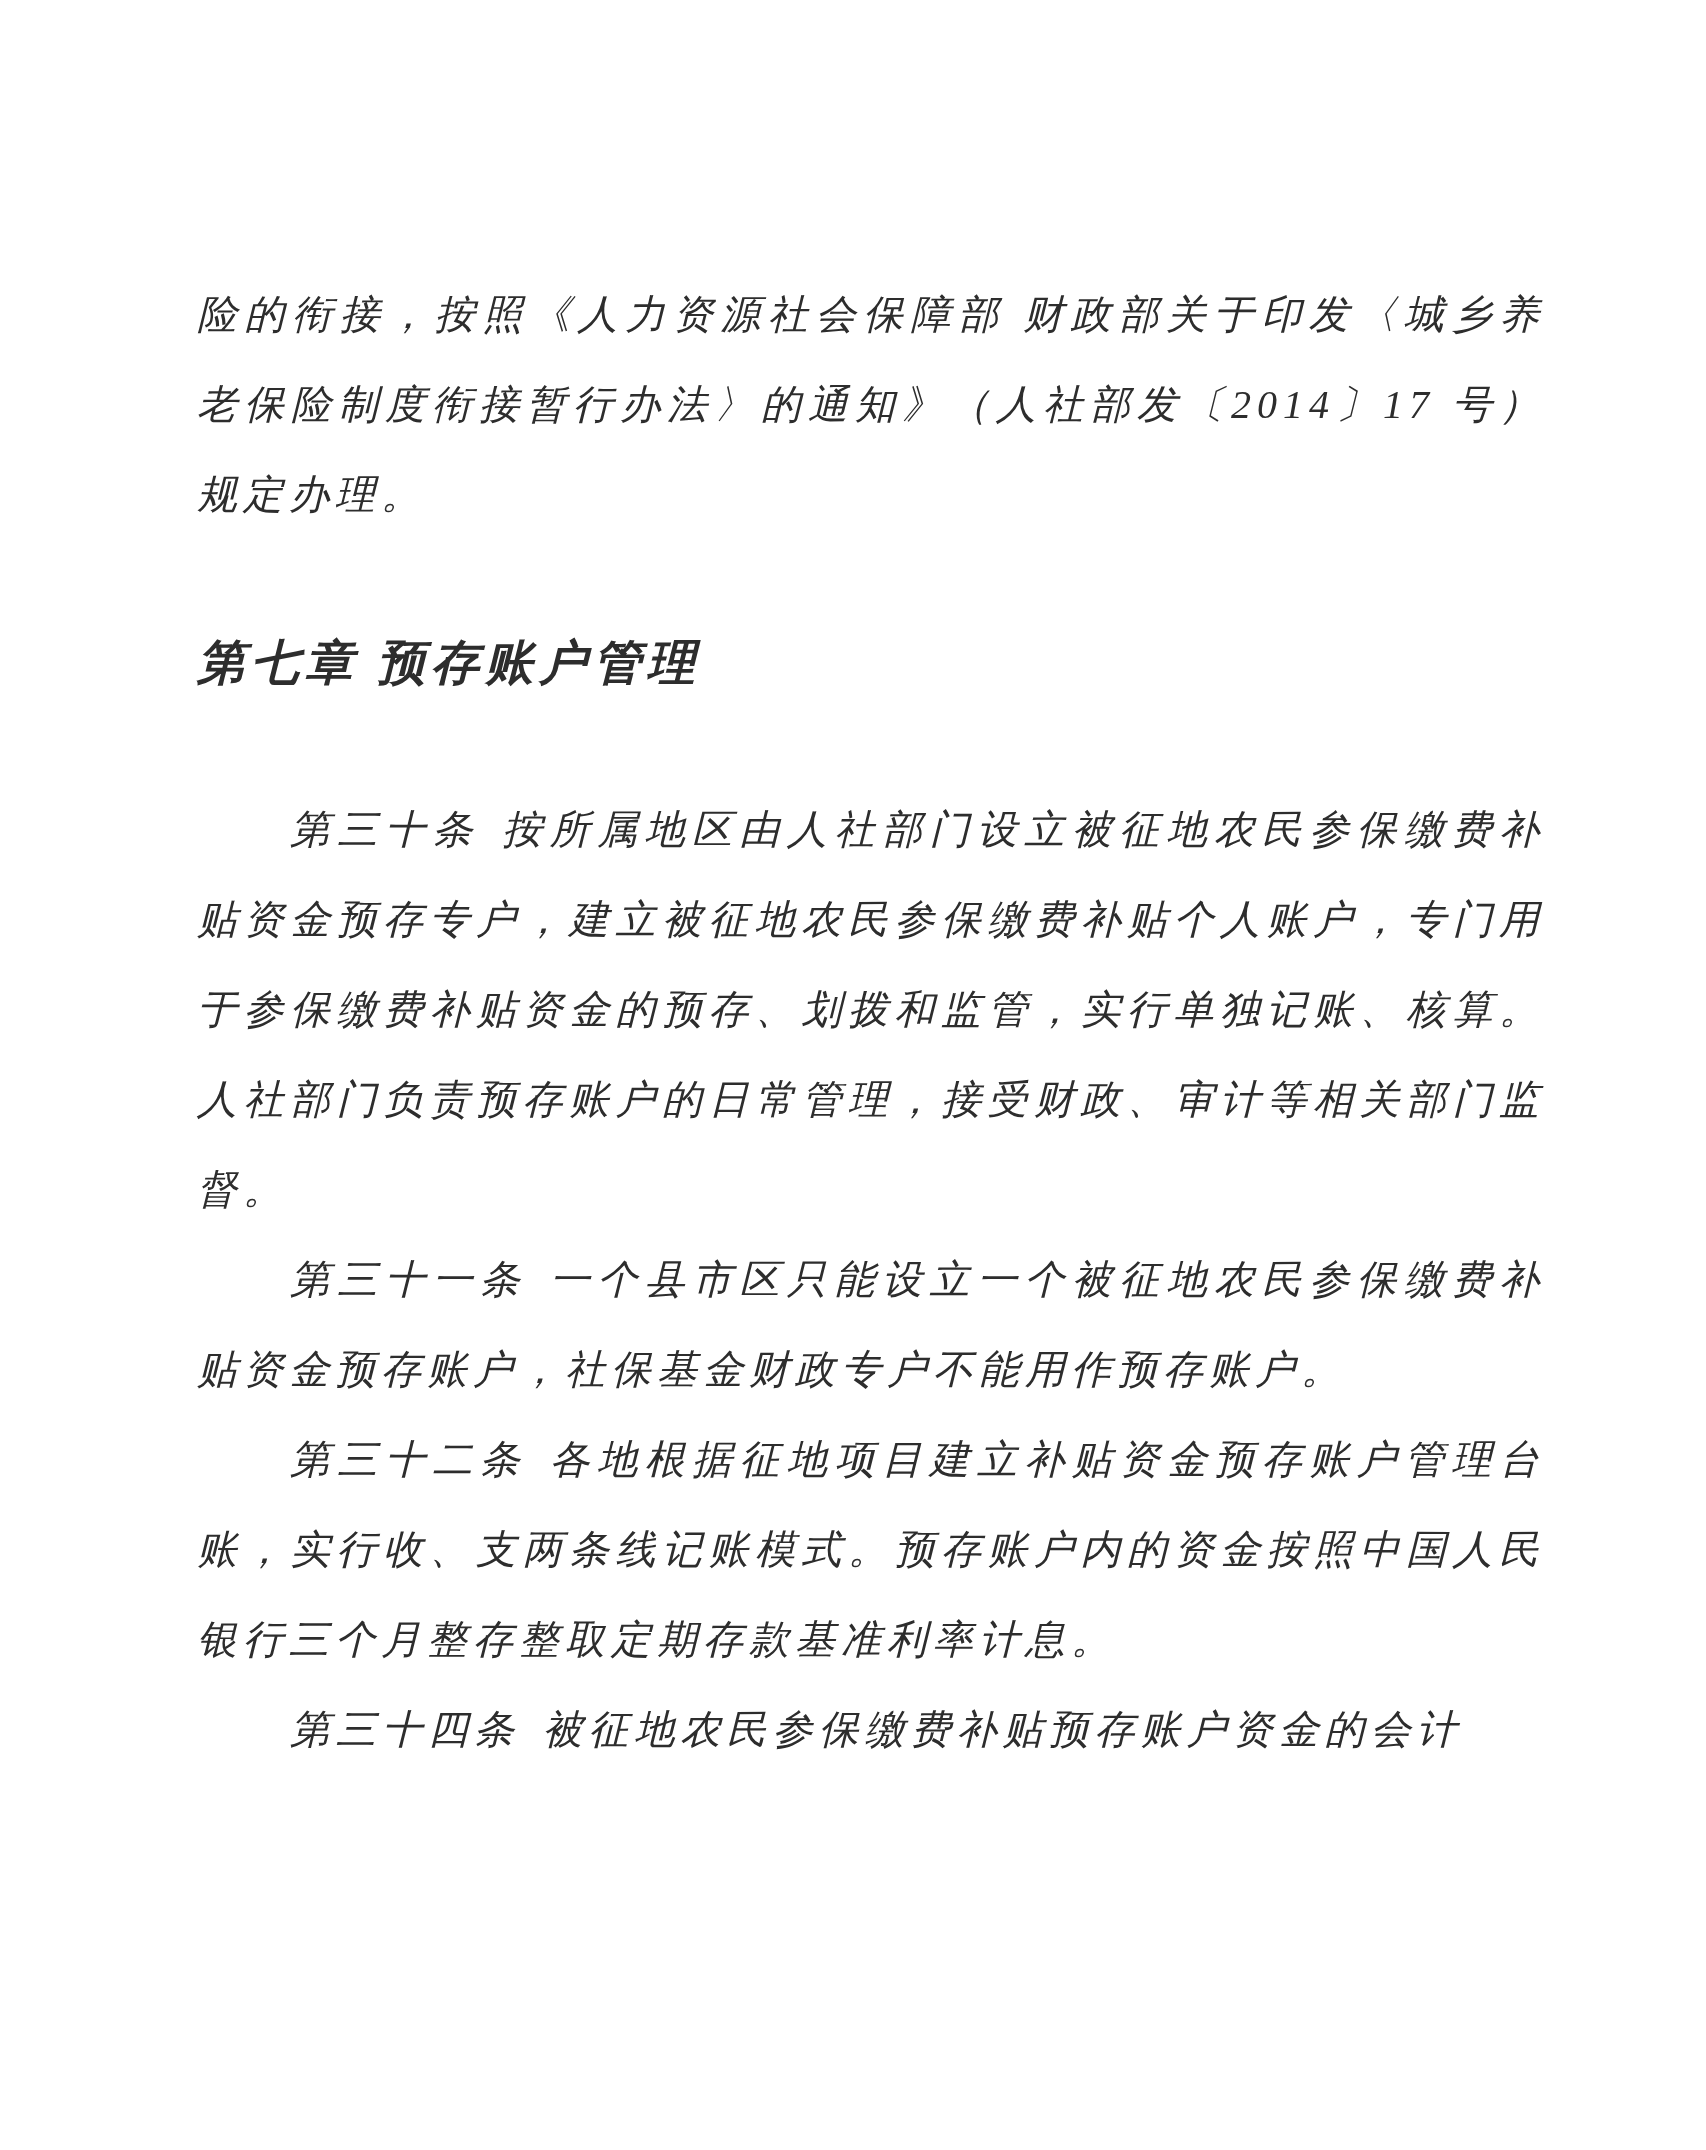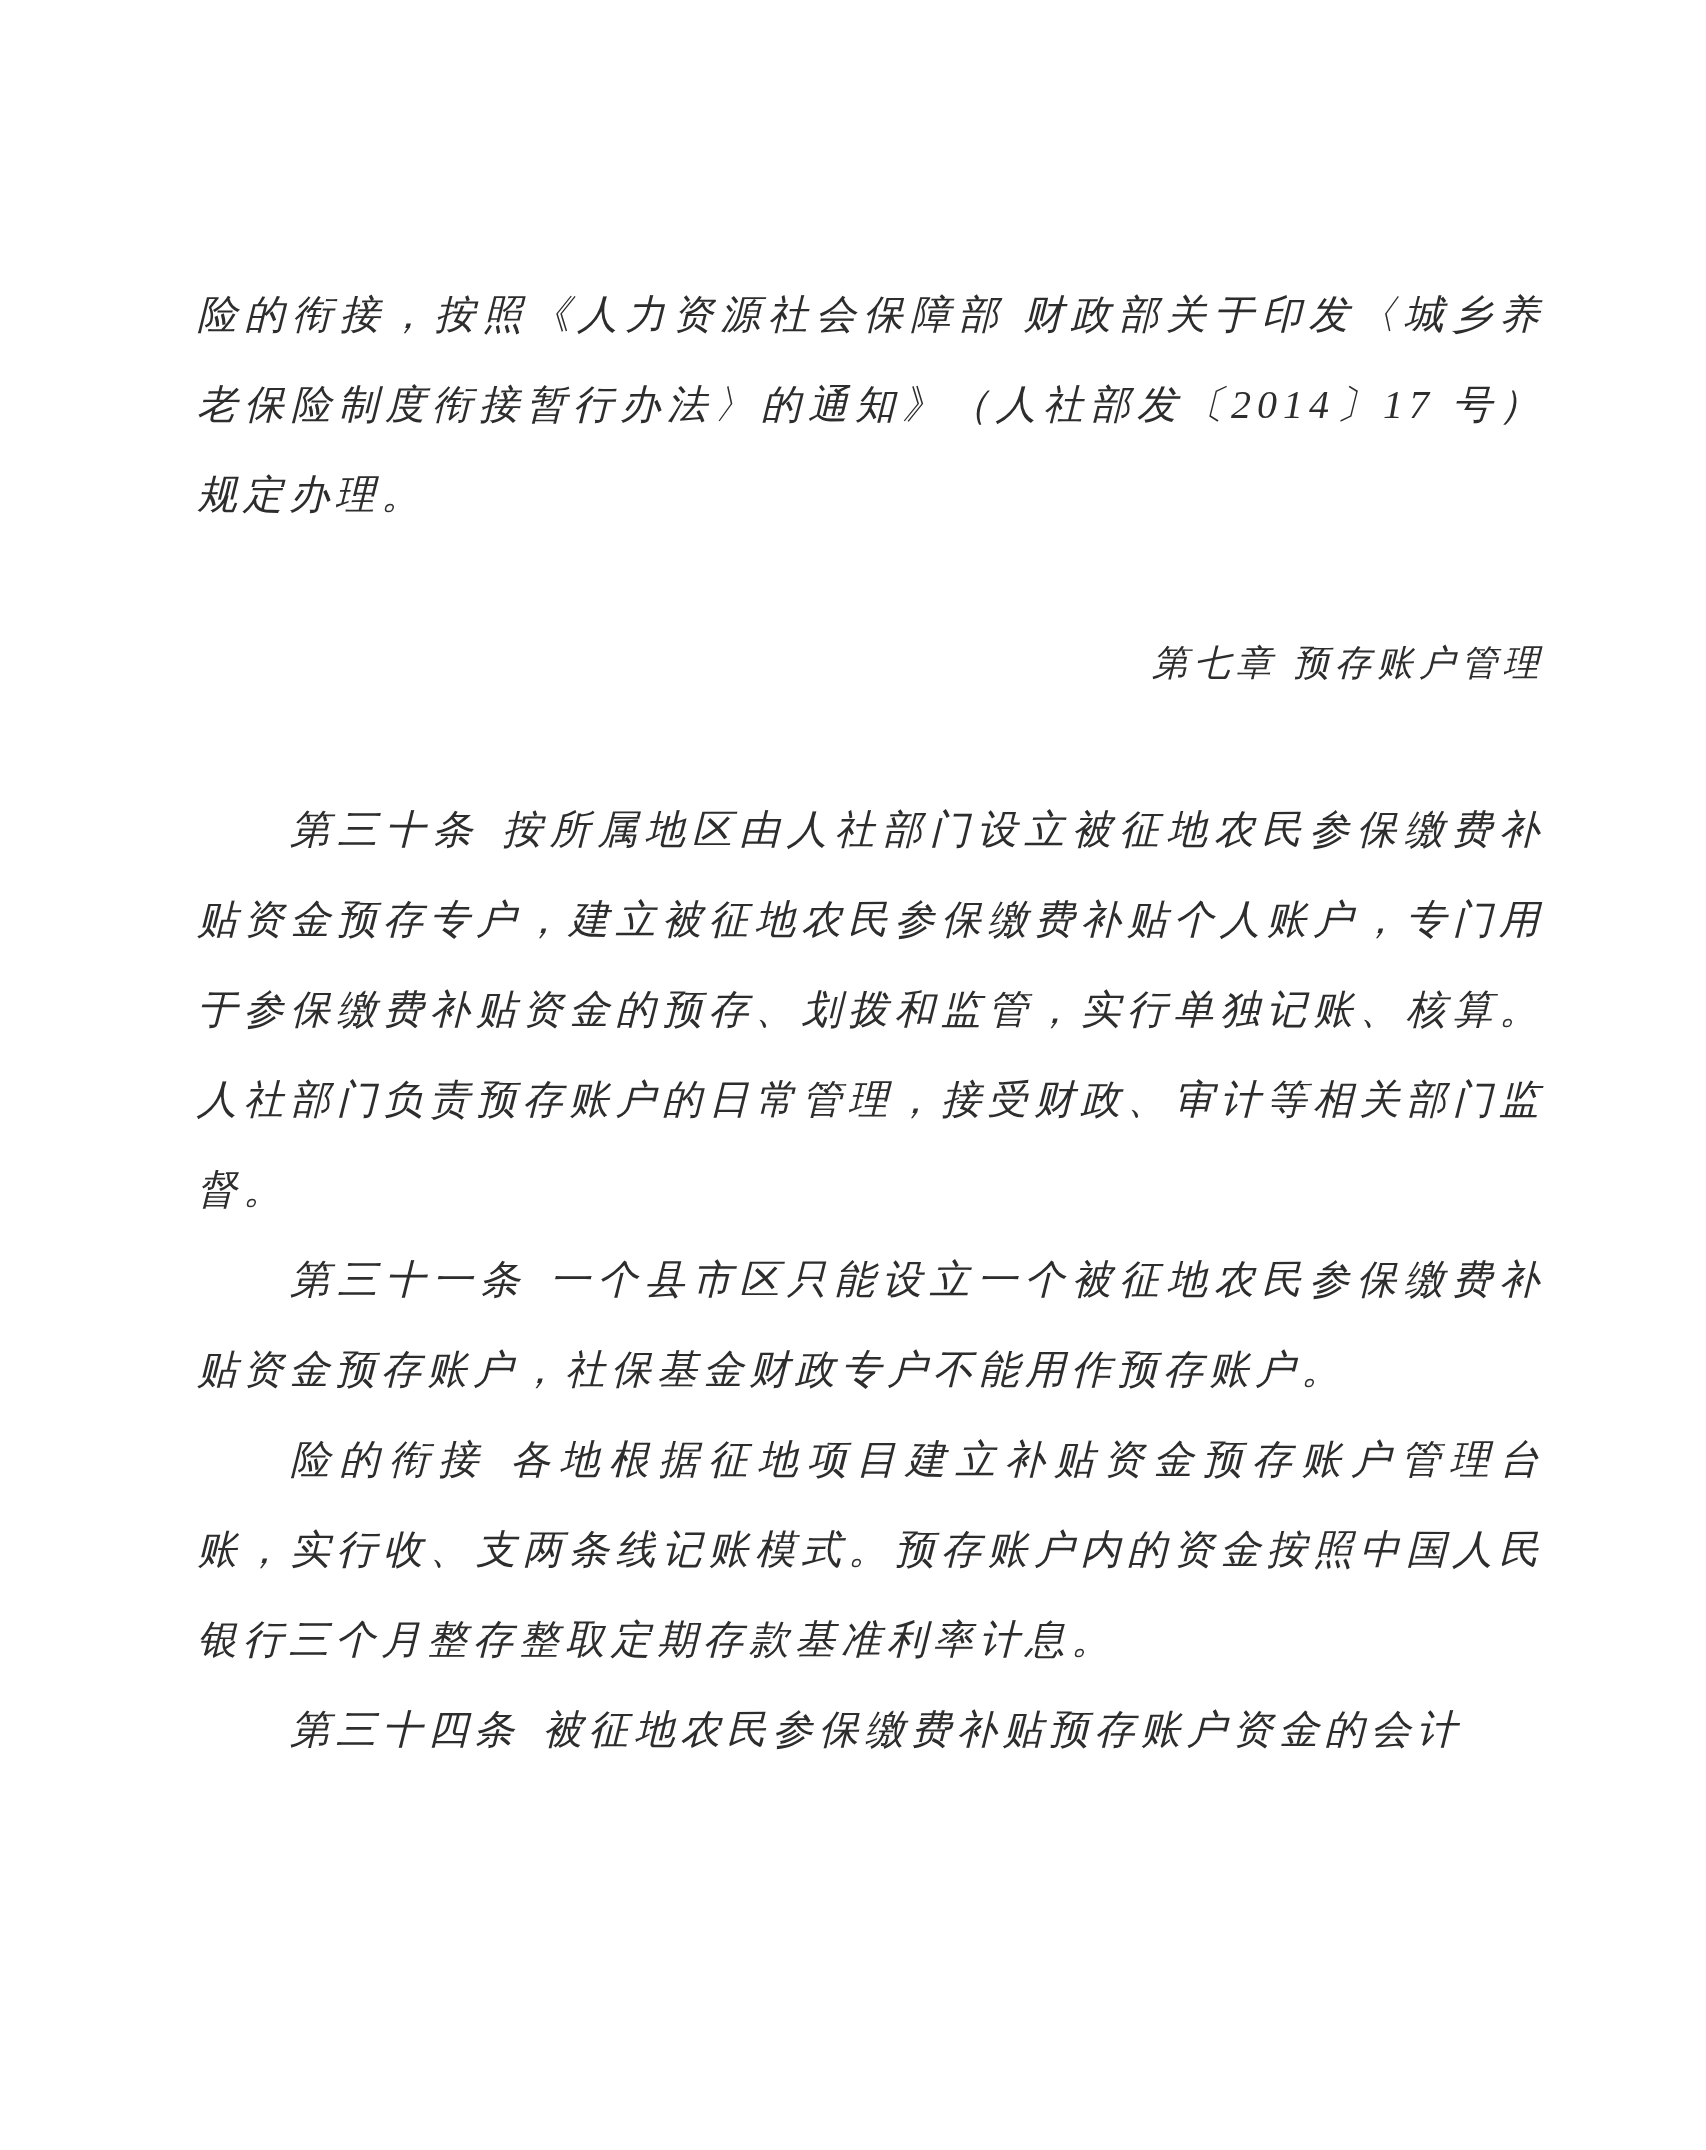--- a/index.html
+++ b/index.html
@@ -32,23 +32,23 @@
     margin: 0;
   }
   .article {
     text-indent: 93px;
   }
   .art-num {
     font-weight: normal;
     margin-right: 22.4px;
   }
   .chapter {
-    font-size: 36px;
-    font-weight: normal;
-    text-align: right;
+    font-size: 48px;
+    font-weight: bold;
+    text-align: left;
     text-indent: 0;
     letter-spacing: 6px;
     line-height: 90px;
     margin: 78px 0 77px 0;
   }
 </style>
 </head>
 <body>
 
 <div class="page">
@@ -62,21 +62,21 @@
     <p class="para article">
       <span class="art-num">第三十条</span><span>按所属地区由人社部门设立被征地农民参保缴费补贴资金预存专户，建立被征地农民参保缴费补贴个人账户，专门用于参保缴费补贴资金的预存、划拨和监管，实行单独记账、核算。人社部门负责预存账户的日常管理，接受财政、审计等相关部门监督。</span>
     </p>
 
     <p class="para article">
       <span class="art-num">第三十一条</span><span>一个县市区只能设立一个被征地农民参保缴费补贴资金预存账户，社保基金财政专户不能用作预存账户。</span>
     </p>
 
 
     <p class="para article">
-      <span class="art-num">险的衔接</span><span>各地根据征地项目建立补贴资金预存账户管理台账，实行收、支两条线记账模式。预存账户内的资金按照中国人民银行三个月整存整取定期存款基准利率计息。</span>
+      <span class="art-num">第三十二条</span><span>各地根据征地项目建立补贴资金预存账户管理台账，实行收、支两条线记账模式。预存账户内的资金按照中国人民银行三个月整存整取定期存款基准利率计息。</span>
     </p>
 
     <p class="para article">
       <span class="art-num">第三十四条</span><span>被征地农民参保缴费补贴预存账户资金的会计</span>
     </p>
 
   </main>
 
 </div>
 

